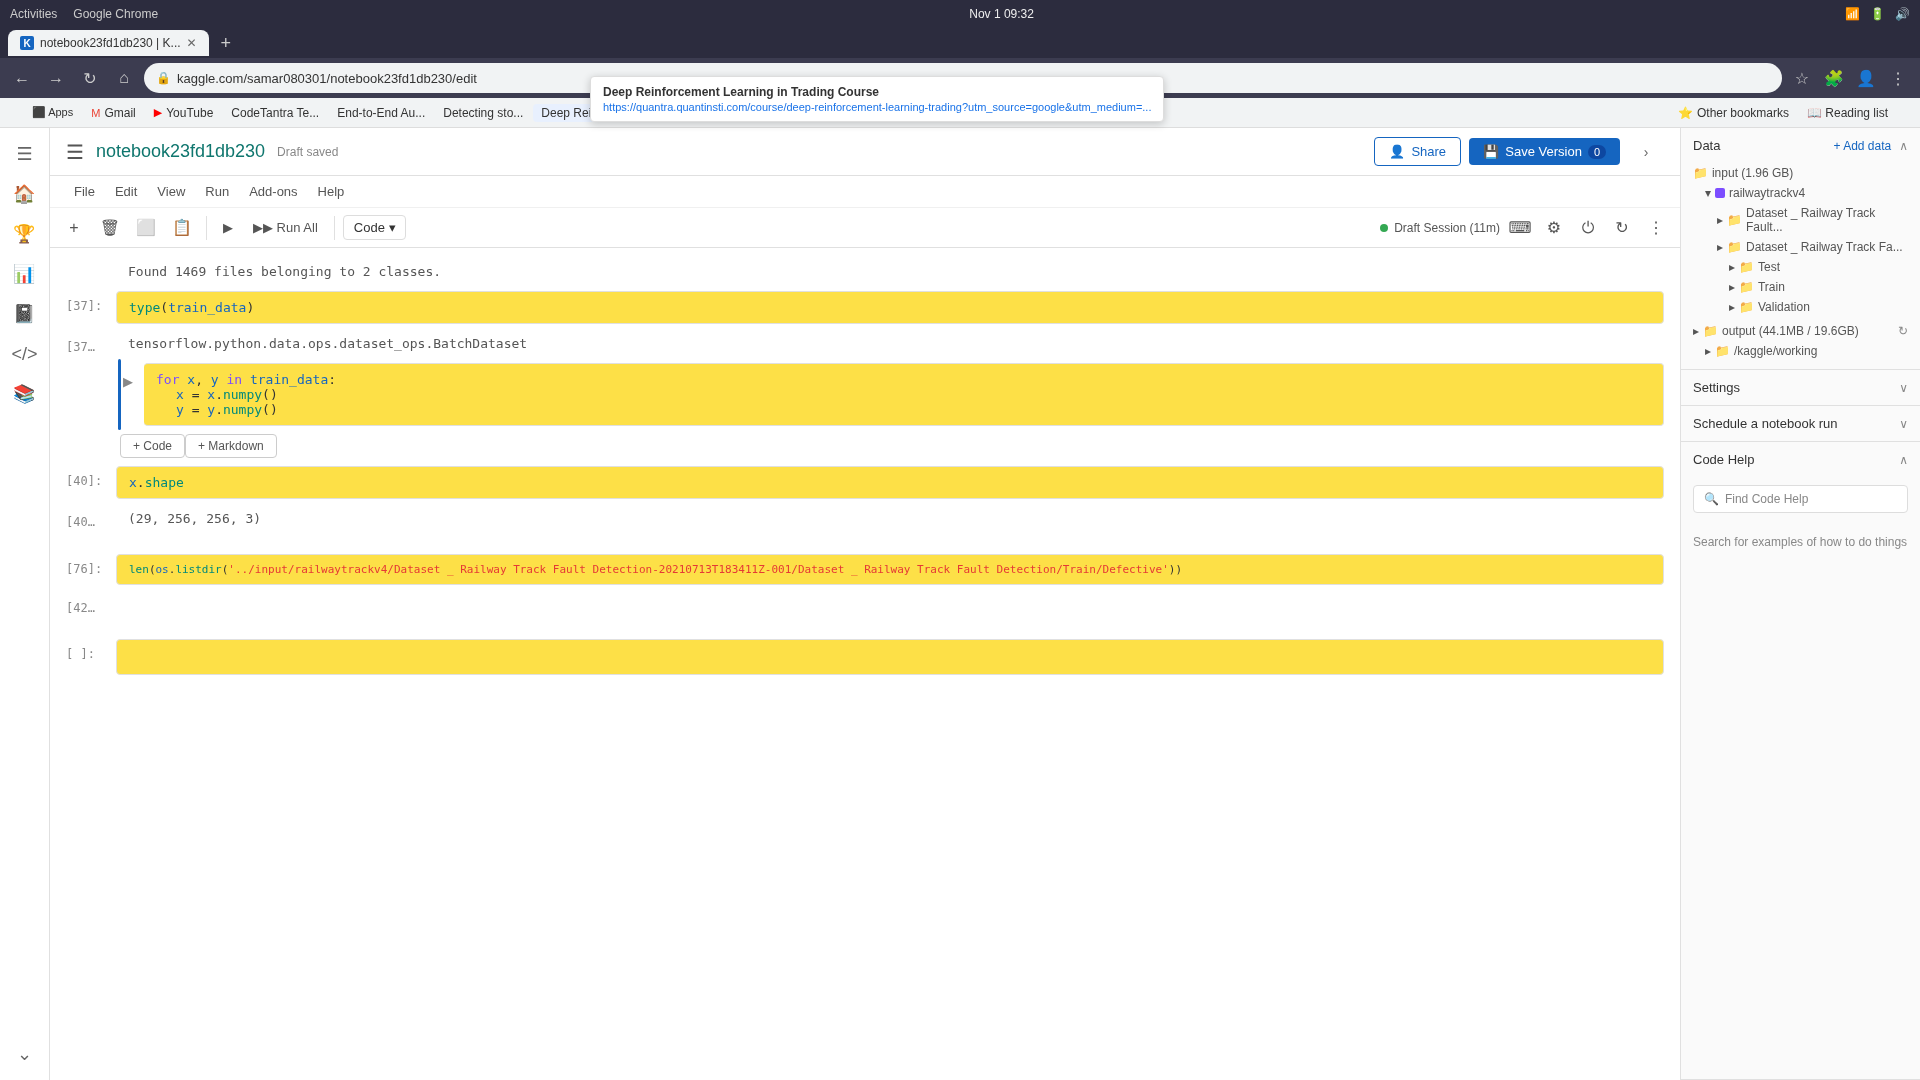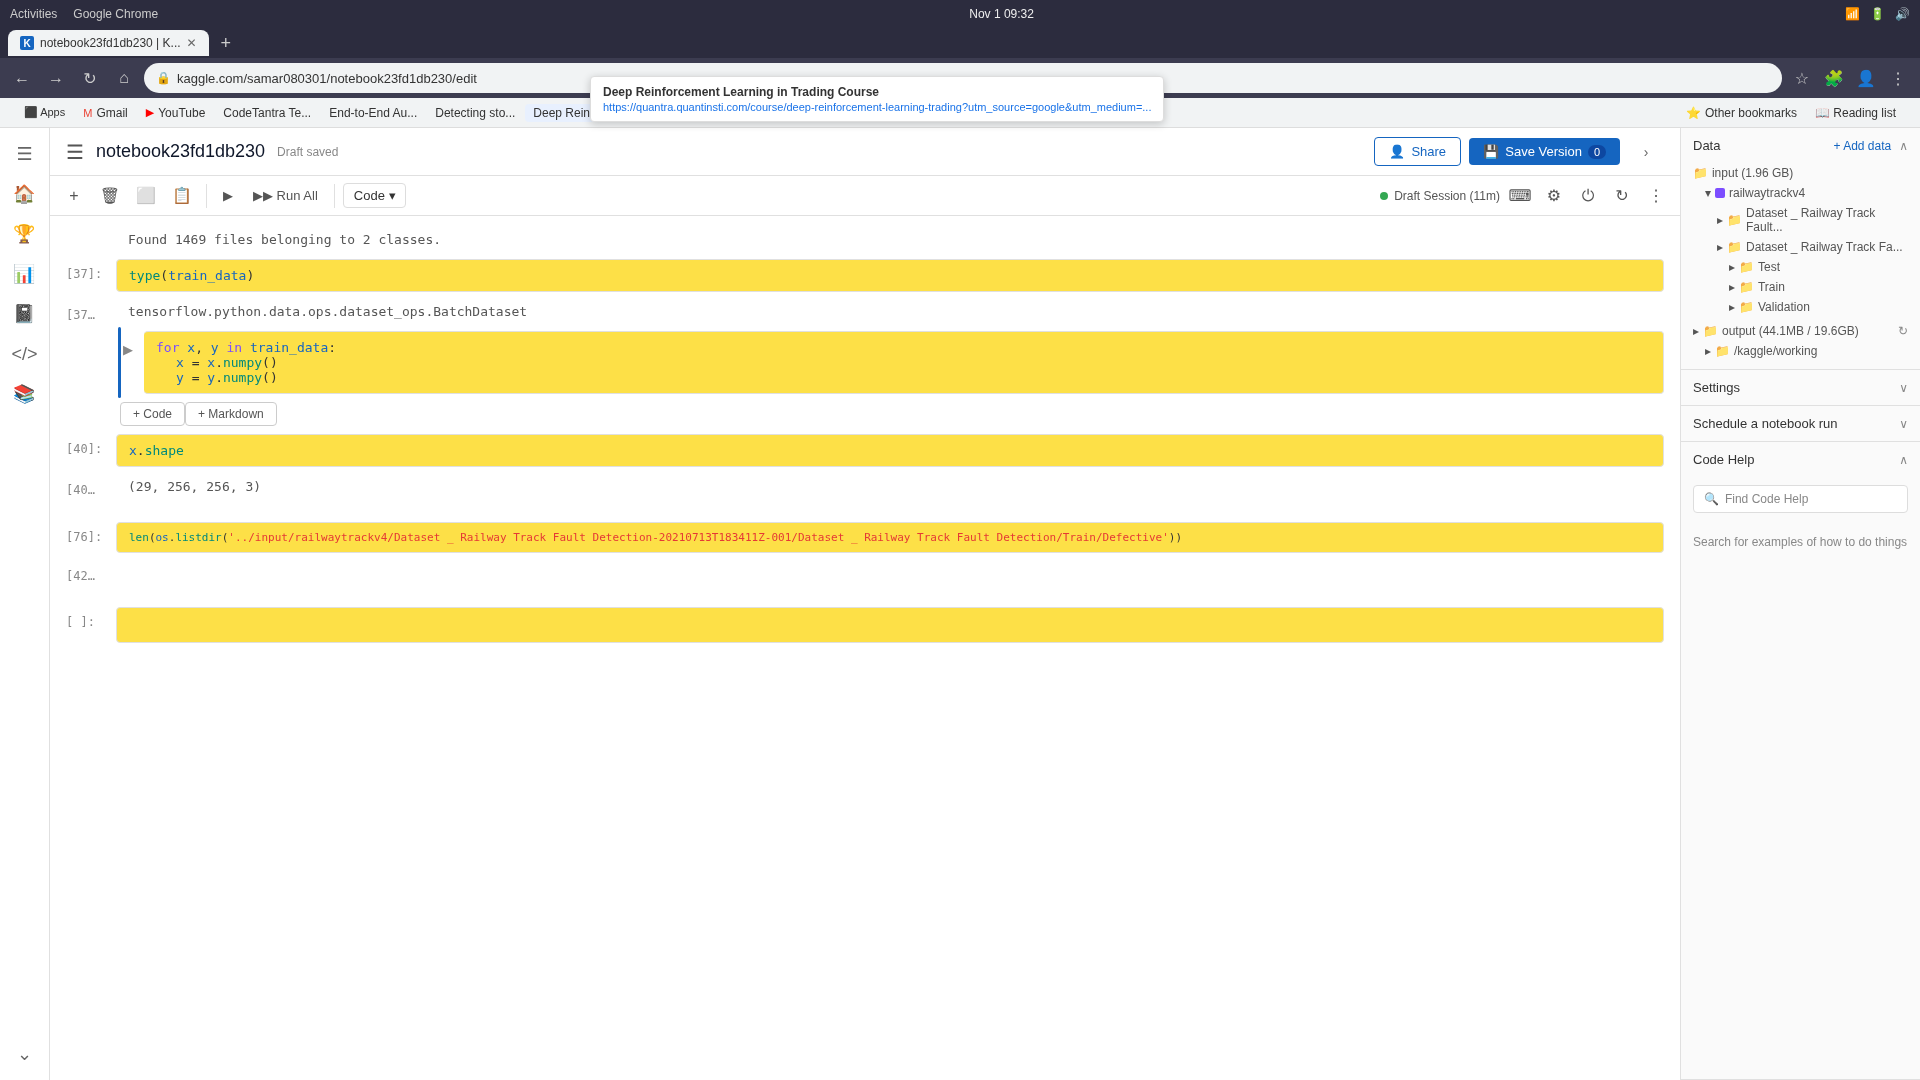--- a/index.html
+++ b/index.html
@@ -70,21 +70,21 @@
       color: #333;
     }
     .address-bar .lock-icon { color: #555; font-size: 12px; }
     .nav-actions { display: flex; align-items: center; gap: 4px; }
 
     .bookmarks-bar {
       height: 30px;
       background: #f1f3f4;
       display: flex;
       align-items: center;
-      padding: 0 16px;
+      padding: 0 24px;
       gap: 2px;
       overflow: hidden;
       border-bottom: 1px solid #ddd;
     }
     .bookmark-item {
       display: flex; align-items: center; gap: 4px;
       padding: 2px 8px; border-radius: 4px;
       font-size: 12px; color: #333; cursor: pointer;
       white-space: nowrap;
     }
@@ -145,21 +145,21 @@
     .notebook-header {
       height: 48px;
       background: white;
       border-bottom: 1px solid #e0e0e0;
       display: flex;
       align-items: center;
       padding: 0 16px;
       gap: 12px;
     }
     .hamburger { cursor: pointer; color: #555; font-size: 20px; }
-    .notebook-title { font-size: 18px; font-weight: 500; color: #0f172a; }
+    .notebook-title { font-size: 18px; font-weight: 500; color: #0f766e; }
     .draft-saved { font-size: 12px; color: #888; }
     .header-actions { margin-left: auto; display: flex; align-items: center; gap: 8px; }
     .share-btn {
       display: flex; align-items: center; gap: 6px;
       padding: 6px 14px; border: 1px solid #1565c0; border-radius: 4px;
       color: #1565c0; cursor: pointer; font-size: 13px;
     }
     .save-version-btn {
       display: flex; align-items: center; gap: 6px;
       padding: 6px 14px; background: #1565c0; border-radius: 4px;
@@ -419,20 +419,28 @@
         </div>
         <button class="save-version-btn">
           <span>💾</span>
           <span>Save Version</span>
           <span class="version-badge">0</span>
         </button>
         <div class="sidebar-icon" style="font-size:14px">›</div>
       </div>
     </div>
 
+    <div class="menu-bar">
+      <span class="menu-item">File</span>
+      <span class="menu-item">Edit</span>
+      <span class="menu-item">View</span>
+      <span class="menu-item">Run</span>
+      <span class="menu-item">Add-ons</span>
+      <span class="menu-item">Help</span>
+    </div>
 
     <div class="toolbar">
       <button class="toolbar-btn" title="Add cell">+</button>
       <button class="toolbar-btn" title="Delete cell">🗑</button>
       <button class="toolbar-btn" title="Copy">⬜</button>
       <button class="toolbar-btn" title="Paste">📋</button>
       <div class="toolbar-separator"></div>
       <button class="toolbar-run-btn">▶</button>
       <button class="toolbar-run-btn">▶▶ Run All</button>
       <div class="toolbar-separator"></div>

